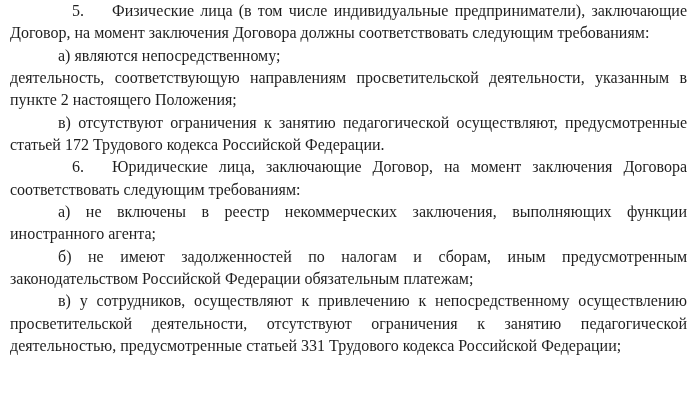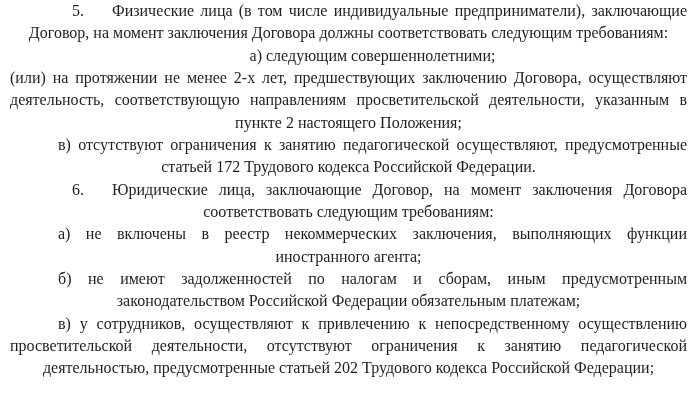--- a/index.html
+++ b/index.html
@@ -15,21 +15,21 @@
     padding: 0 13px 0 10px;
     background: #ffffff;
     overflow: hidden;
     font-family: "Liberation Serif", "DejaVu Serif", serif;
     color: #1e1e1e;
   }
   .ln {
     height: 22.333px;
     line-height: 22.333px;
     font-size: 16px;
-    text-align: center;
+    text-align: left;
     overflow: hidden;
     white-space: pre-wrap;
   }
   
   .ln.j {
     text-align: justify;
     text-align-last: justify;
   }
   
   .ln.ind {
@@ -46,35 +46,34 @@
   }
 </style>
 </head>
 <body>
 
 <div class="page">
 
   <div class="ln j ind-num"><span>5.</span><span class="tab"></span><span>Физические лица (в том числе индивидуальные предприниматели), заключающие</span></div>
   <div class="ln">Договор, на момент заключения Договора должны соответствовать следующим требованиям:</div>
 
-  <div class="ln ind">а) следующим совершеннолетними;</div>
+  <div class="ln ind">а) являются непосредственному;</div>
 
-  <div class="ln j">(или) на протяжении не менее 2-х лет, предшествующих заключению Договора, осуществляют</div>
   <div class="ln j">деятельность, соответствующую направлениям просветительской деятельности, указанным в</div>
   <div class="ln">пункте 2 настоящего Положения;</div>
 
   <div class="ln j ind">в) отсутствуют ограничения к занятию педагогической осуществляют, предусмотренные</div>
   <div class="ln">статьей 172 Трудового кодекса Российской Федерации.</div>
 
   <div class="ln j ind-num"><span>6.</span><span class="tab"></span><span>Юридические лица, заключающие Договор, на момент заключения Договора должны</span></div>
   <div class="ln">соответствовать следующим требованиям:</div>
 
   <div class="ln j ind">а) не включены в реестр некоммерческих заключения, выполняющих функции</div>
   <div class="ln">иностранного агента;</div>
 
   <div class="ln j ind">б) не имеют задолженностей по налогам и сборам, иным предусмотренным</div>
   <div class="ln">законодательством Российской Федерации обязательным платежам;</div>
 
   <div class="ln j ind">в) у сотрудников, осуществляют к привлечению к непосредственному осуществлению</div>
   <div class="ln j">просветительской деятельности, отсутствуют ограничения к занятию педагогической</div>
-  <div class="ln">деятельностью, предусмотренные статьей 202 Трудового кодекса Российской Федерации;</div>
+  <div class="ln">деятельностью, предусмотренные статьей 331 Трудового кодекса Российской Федерации;</div>
 
 </div>
 
 </body></html>

